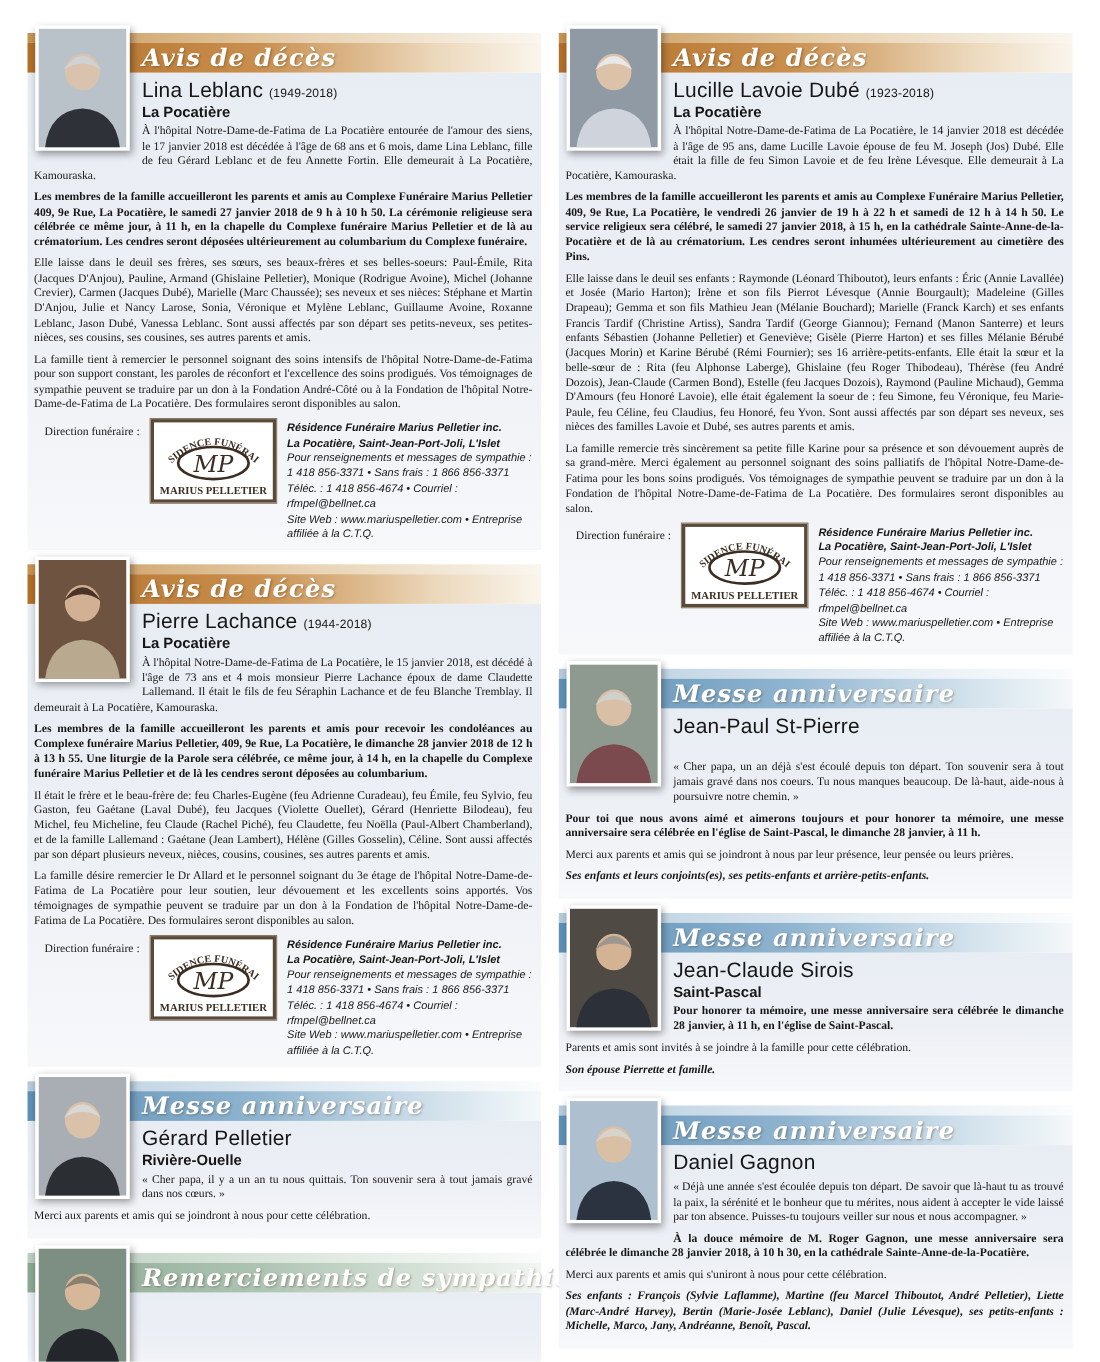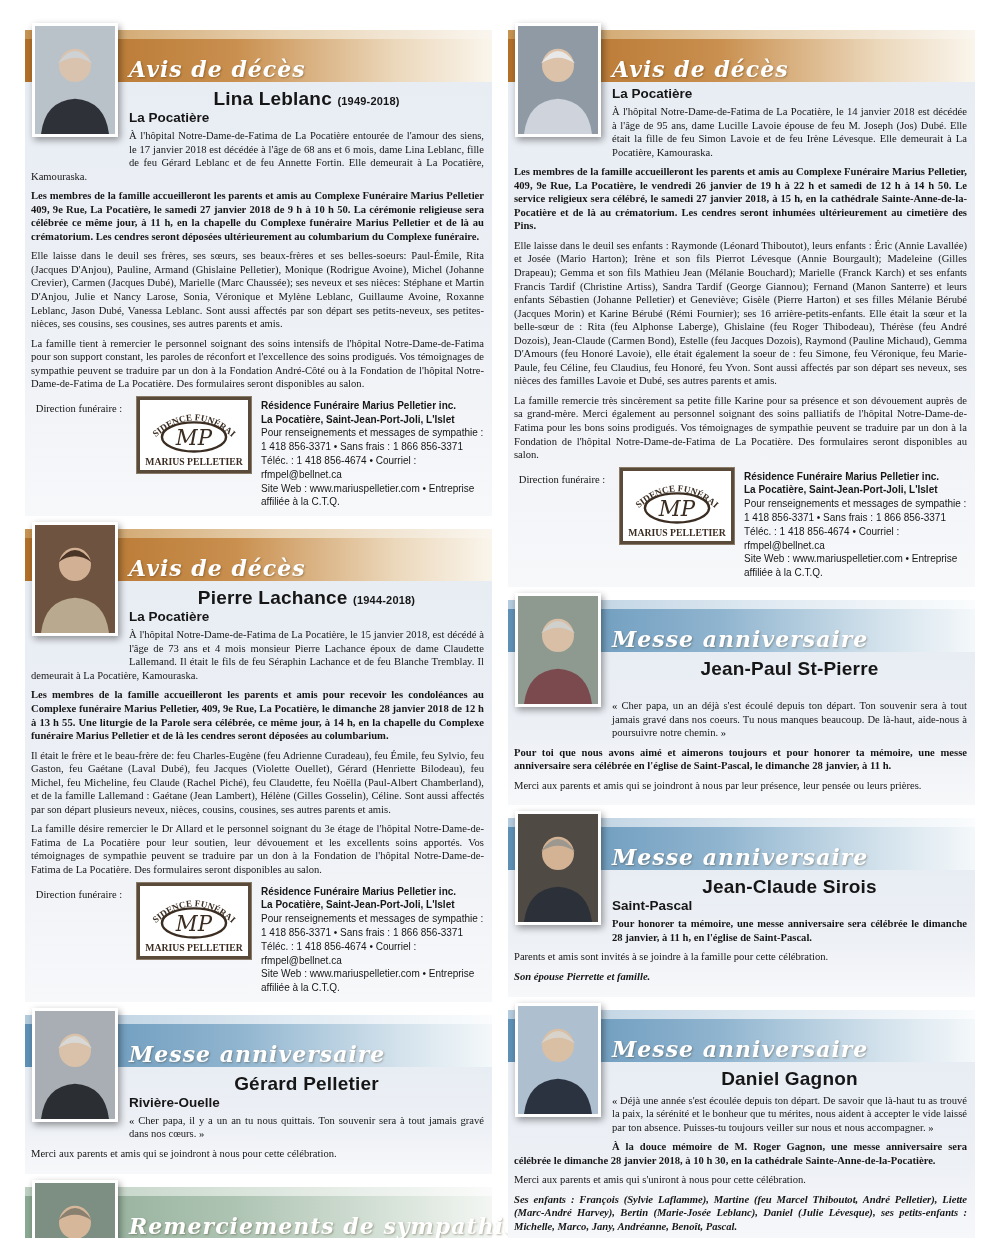--- a/index.html
+++ b/index.html
@@ -4,49 +4,49 @@
 <style>
   * { box-sizing: border-box; margin: 0; padding: 0; }
   html,body { background:#ffffff; }
   .page { width:1000px; height:1238px; overflow:hidden; background:#fff; position:relative;
           font-family:"Liberation Serif", serif; color:#161616; }
   .cols { display:flex; gap:16px; padding:30px 25px 0 25px; }
   .col { width:50%; }
 
   .notice { position:relative; margin-bottom:13px; }
   .bstripe { height:9px; }
-  .bband { height:43px; position:relative; }
+  .bband { height:27px; position:relative; }
   .script { position:absolute; left:104px; bottom:0px; font-family:"DejaVu Serif", serif;
             font-style:italic; font-weight:bold; font-size:22px; color:#ffffff; letter-spacing:1px;
             text-shadow:1px 1px 2px rgba(60,40,10,.35); white-space:nowrap; }
   .avis  .bstripe { background:linear-gradient(to right,#c79350,#e8d3b4 55%,#faf6ef); }
   .avis  .bband  { background:linear-gradient(to right,#b26f28,#c98f4e 45%,#ecd9bd 80%,#faf5ec); }
   .messe .bstripe { background:linear-gradient(to right,#b4cbde,#e3ecf3 60%,#fafcfd); }
   .messe .bband  { background:linear-gradient(to right,#5e90b6,#8fb4cf 45%,#d3e2ec 80%,#f4f8fa); }
   .remer .bstripe { background:linear-gradient(to right,#bccfc0,#e2eae3 60%,#fafbfa); }
   .remer .bband  { background:linear-gradient(to right,#8ba893,#aec4b3 45%,#d9e4da 80%,#f3f6f3); }
 
   .nbody { background:linear-gradient(180deg,#e8edf4 0%,#edf0f5 55%,#f7f8fa 100%);
            padding:4px 8px 7px 6px; min-height:86px; overflow:hidden; }
   .pgap { float:left; width:98px; height:76px; }
-  .name { font-family:"Liberation Sans", sans-serif; font-weight:bold; font-size:19px;
-          text-align:center; margin:2px 0 0 0; letter-spacing:.2px; }
+  .name { font-family:"Liberation Sans", sans-serif; font-weight:normal; font-size:19px;
+          margin:2px 0 0 0; letter-spacing:.2px; }
   .years { font-size:11px; }
   .loc  { font-family:"Liberation Sans", sans-serif; font-weight:bold; font-size:13.5px;
           text-align:left; margin:0 0 4px 0; }
   .nbody p { font-size:10.6px; line-height:1.28; text-align:justify; margin:0 0 6px 0; }
   p.b { font-weight:bold; }
   p.fam { font-weight:bold; font-style:italic; }
 
   .funeral { display:flex; gap:10px; margin-top:2px; align-items:flex-start; }
-  .dirlabel { flex:none; width:96px; font-size:10.6px; padding-top:6px; text-align:center; }
+  .dirlabel { flex:none; width:96px; font-size:10.6px; padding-top:6px; text-align:right; }
   .logo { flex:none; width:114px; height:76px; background:#fff; border:3px solid #5a4a3a;
           outline:1px solid #8a7a68; padding:1px; }
   .logo svg { width:100%; height:100%; display:block; }
-  .finfo { font-family:"Liberation Sans", sans-serif; font-size:10px;
+  .finfo { font-family:"Liberation Sans", sans-serif; font-style:italic; font-size:10px;
            line-height:1.38; padding-top:2px; }
   .finfo .fb { font-weight:bold; }
 
   .photo { position:absolute; top:-7px; left:7px; width:86px; height:114px; background:#fff;
            padding:3px; box-shadow:2px 3px 7px rgba(0,0,0,.40); z-index:2; }
   .photo svg { width:100%; height:100%; display:block; }
 </style>
 </head>
 <body>
 
@@ -196,20 +196,21 @@
         <div class="photo">
           <svg viewBox="0 0 80 104" preserveAspectRatio="none">
               <rect width="80" height="104" fill="#8f9aa4"></rect>
               <circle cx="40" cy="38" r="16" fill="#dcc2a8"></circle>
               <path d="M23 36 Q40 12 57 36 Q40 25 23 36 Z" fill="#e8e8e8"></path>
               <path d="M6 104 Q10 72 40 70 Q70 72 74 104 Z" fill="#cfd4dc"></path>
             </svg>
         </div>
         <div class="nbody">
           <div class="pgap"></div>
+          <h2 class="name"><span>Lucille Lavoie Dubé</span> <span class="years">(1923-2018)</span></h2>
           <h3 class="loc">La Pocatière</h3>
           <p>À l'hôpital Notre-Dame-de-Fatima de La Pocatière, le 14 janvier 2018 est décédée à l'âge de 95 ans, dame Lucille Lavoie épouse de feu M. Joseph (Jos) Dubé. Elle était la fille de feu Simon Lavoie et de feu Irène Lévesque. Elle demeurait à La Pocatière, Kamouraska.</p>
           <p class="b">Les membres de la famille accueilleront les parents et amis au Complexe Funéraire Marius Pelletier, 409, 9e Rue, La Pocatière, le vendredi 26 janvier de 19 h à 22 h et samedi de 12 h à 14 h 50. Le service religieux sera célébré, le samedi 27 janvier 2018, à 15 h, en la cathédrale Sainte-Anne-de-la-Pocatière et de là au crématorium. Les cendres seront inhumées ultérieurement au cimetière des Pins.</p>
           <p>Elle laisse dans le deuil ses enfants : Raymonde (Léonard Thiboutot), leurs enfants : Éric (Annie Lavallée) et Josée (Mario Harton); Irène et son fils Pierrot Lévesque (Annie Bourgault); Madeleine (Gilles Drapeau); Gemma et son fils Mathieu Jean (Mélanie Bouchard); Marielle (Franck Karch) et ses enfants Francis Tardif (Christine Artiss), Sandra Tardif (George Giannou); Fernand (Manon Santerre) et leurs enfants Sébastien (Johanne Pelletier) et Geneviève; Gisèle (Pierre Harton) et ses filles Mélanie Bérubé (Jacques Morin) et Karine Bérubé (Rémi Fournier); ses 16 arrière-petits-enfants. Elle était la sœur et la belle-sœur de : Rita (feu Alphonse Laberge), Ghislaine (feu Roger Thibodeau), Thérèse (feu André Dozois), Jean-Claude (Carmen Bond), Estelle (feu Jacques Dozois), Raymond (Pauline Michaud), Gemma D'Amours (feu Honoré Lavoie), elle était également la soeur de : feu Simone, feu Véronique, feu Marie-Paule, feu Céline, feu Claudius, feu Honoré, feu Yvon. Sont aussi affectés par son départ ses neveux, ses nièces des familles Lavoie et Dubé, ses autres parents et amis.</p>
           <p>La famille remercie très sincèrement sa petite fille Karine pour sa présence et son dévouement auprès de sa grand-mère. Merci également au personnel soignant des soins palliatifs de l'hôpital Notre-Dame-de-Fatima pour les bons soins prodigués. Vos témoignages de sympathie peuvent se traduire par un don à la Fondation de l'hôpital Notre-Dame-de-Fatima de La Pocatière. Des formulaires seront disponibles au salon.</p>
           <div class="funeral">
             <div class="dirlabel">Direction funéraire :</div>
             <div class="logo">
               <svg viewBox="0 0 108 70">
                   <path id="arcC" d="M14 38 Q54 2 94 38" fill="none"></path>
@@ -243,20 +244,21 @@
               <path d="M23 36 Q40 12 57 36 Q40 25 23 36 Z" fill="#d0d0cc"></path>
               <path d="M6 104 Q10 72 40 70 Q70 72 74 104 Z" fill="#7a4a4e"></path>
             </svg>
         </div>
         <div class="nbody">
           <div class="pgap"></div>
           <h2 class="name" style="margin-bottom:19px">Jean-Paul St-Pierre</h2>
           <p>« Cher  papa, un an déjà s'est écoulé depuis ton départ. Ton souvenir sera à tout jamais gravé dans nos coeurs. Tu nous manques beaucoup. De là-haut, aide-nous à poursuivre notre chemin. »</p>
           <p class="b">Pour toi que nous avons aimé et aimerons toujours et pour honorer ta mémoire, une messe anniversaire sera célébrée en l'église de Saint-Pascal, le dimanche 28 janvier, à 11 h.</p>
           <p>Merci aux parents et amis qui se joindront à nous par leur présence, leur pensée ou leurs prières.</p>
+          <p class="fam">Ses enfants et leurs conjoints(es), ses petits-enfants et arrière-petits-enfants.</p>
         </div>
       </section>
 
       <section class="notice messe">
         <div class="bstripe"></div>
         <div class="bband">
           <span class="script">Messe anniversaire</span>
         </div>
         <div class="photo">
           <svg viewBox="0 0 80 104" preserveAspectRatio="none">

